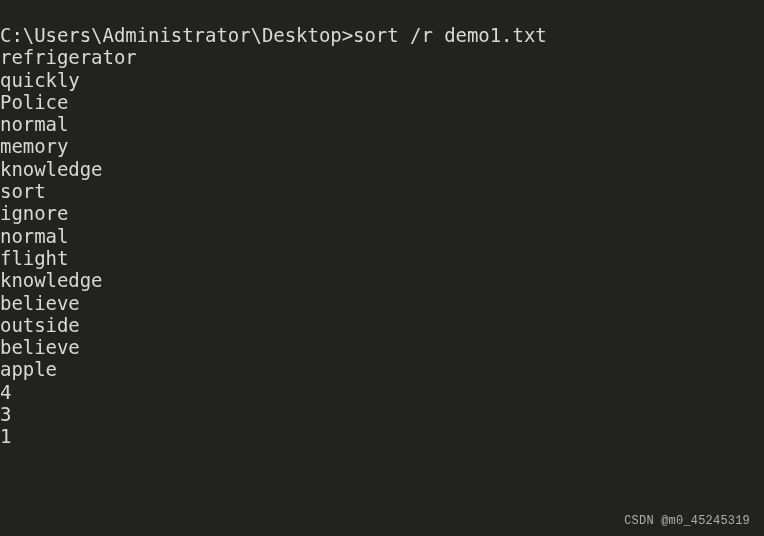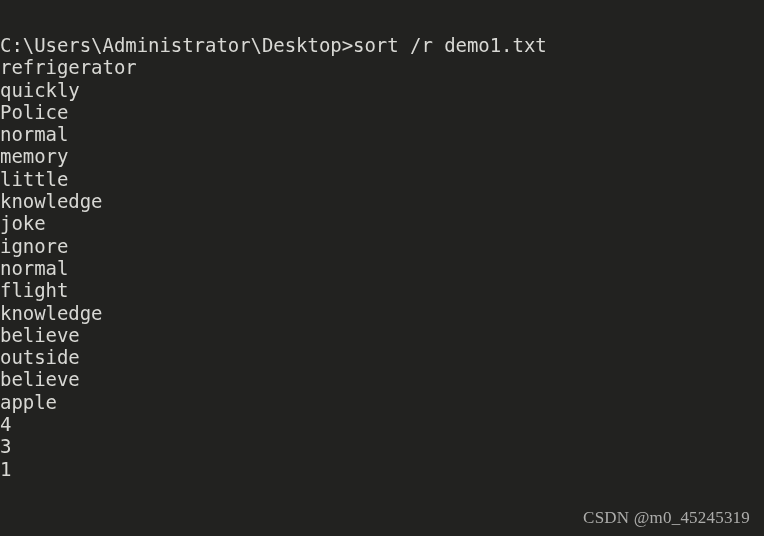--- a/index.html
+++ b/index.html
@@ -15,62 +15,61 @@
     font-family: "DejaVu Sans Mono", monospace;
   }
 
   #console {
     position: absolute;
     left: 0;
     top: 0;
     width: 764px;
     height: 536px;
     background: #222220;
-    padding: 34px 0 0 0;
+    padding: 24px 0 0 0;
     box-sizing: border-box;
   }
 
   .line {
     display: block;
     color: #d8d8d4;
     font-family: "DejaVu Sans Mono", monospace;
     font-size: 19px;
     line-height: 22.3px;
     letter-spacing: -0.05px;
     white-space: pre;
     padding-left: 0px;
     height: 22.3px;
   }
 
   #watermark {
     position: absolute;
     right: 14px;
     bottom: 8px;
     color: #b9b9b7;
-    font-family: Liberation Serif, serif;
-    font-size: 17px;
+    font-family: Liberation Mono, monospace;
+    font-size: 12px;
     letter-spacing: 0.2px;
     white-space: pre;
     opacity: 0.92;
   }
 </style>
 </head>
 <body>
 
 <div id="console">
   <div id="console-lines">
       <div class="line">C:\Users\Administrator\Desktop&gt;sort /r demo1.txt</div>
       <div class="line">refrigerator</div>
       <div class="line">quickly</div>
       <div class="line">Police</div>
       <div class="line">normal</div>
       <div class="line">memory</div>
-      <div class="line">little</div>
       <div class="line">knowledge</div>
-      <div class="line">joke</div>
+      <div class="line">sort</div>
       <div class="line">ignore</div>
       <div class="line">normal</div>
       <div class="line">flight</div>
       <div class="line">knowledge</div>
       <div class="line">believe</div>
       <div class="line">outside</div>
       <div class="line">believe</div>
       <div class="line">apple</div>
       <div class="line">4</div>
       <div class="line">3</div>

